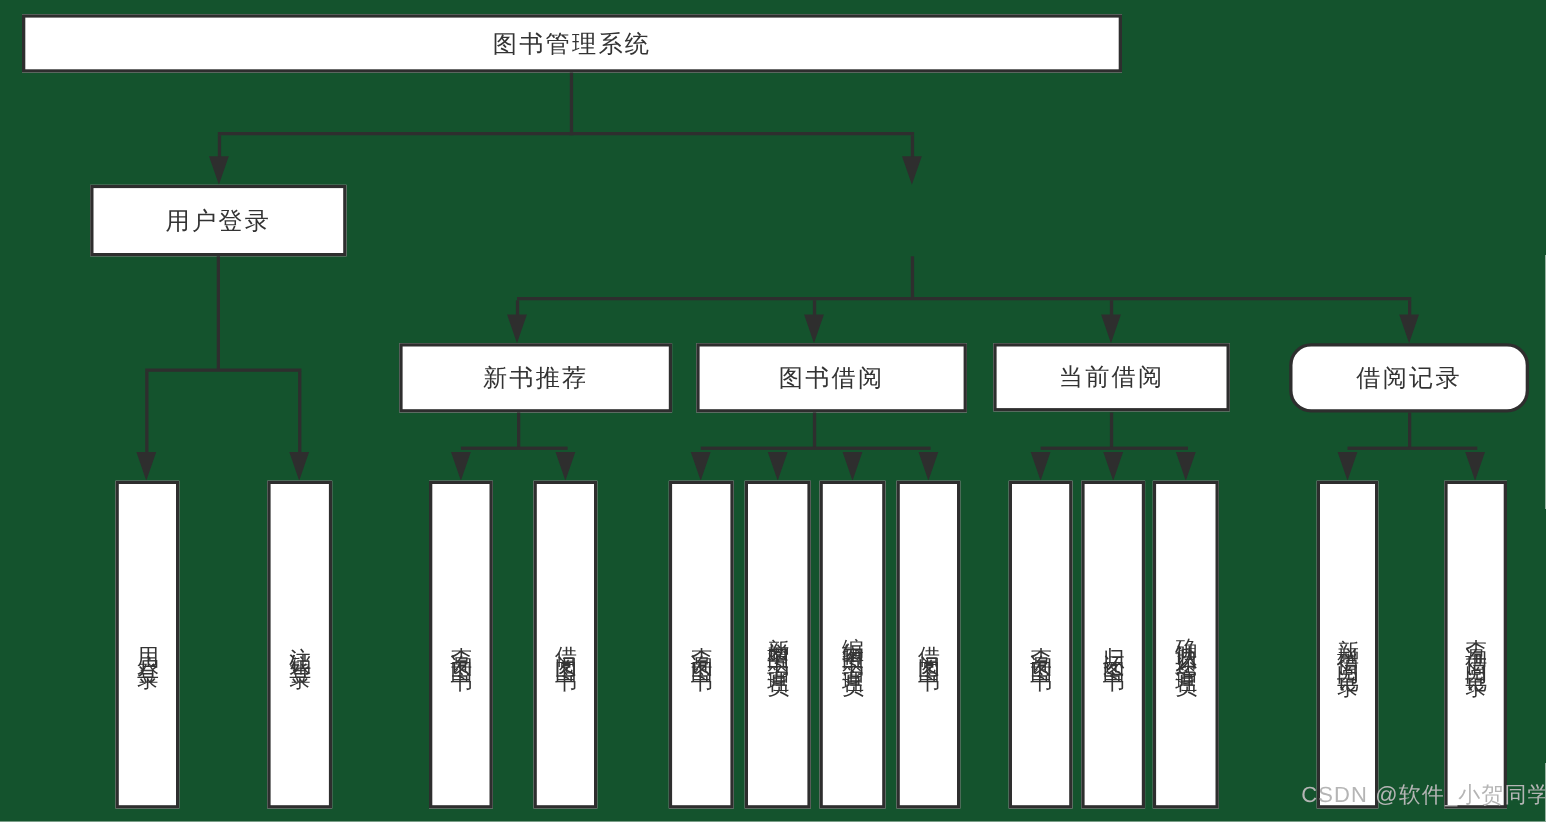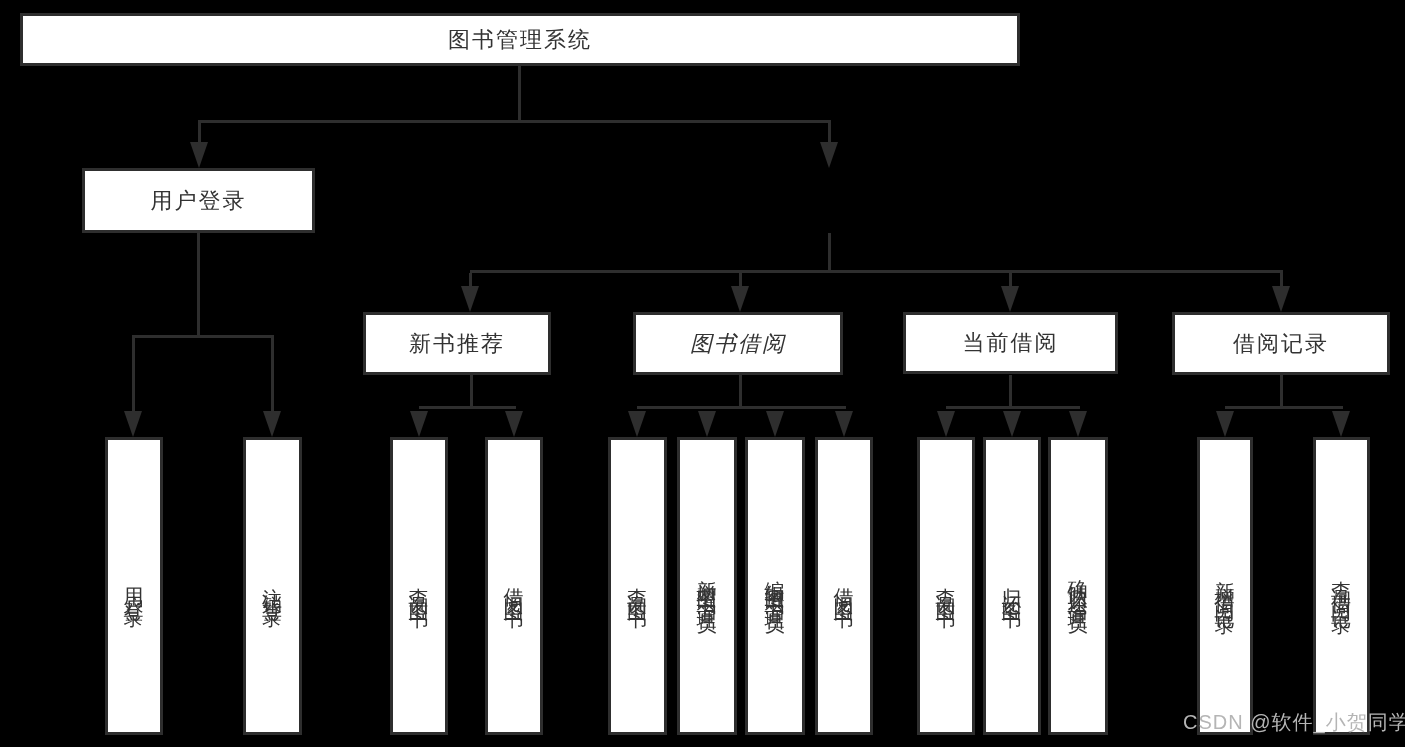--- a/index.html
+++ b/index.html
@@ -1,21 +1,21 @@
 <!DOCTYPE html>
 <html><head>
 <meta charset="utf-8">
 <style>
   html, body { margin: 0; padding: 0; background: #ffffff; }
   body { font-family: "Liberation Sans", "DejaVu Sans", sans-serif; }
   #stage {
     position: relative;
     width: 1405px;
     height: 747px;
-    background: #000000;
+    background: #14532d;
     overflow: hidden;
   }
   .node {
     position: absolute;
     box-sizing: border-box;
     border: 3px solid #2e2e2e;
     background: #ffffff;
     display: flex;
     align-items: center;
     justify-content: center;
@@ -82,24 +82,24 @@
   <div class="line" style="left:470px; top:270px; width:813px; height:3px;"></div>
   <div class="line" style="left:469px; top:273px; width:3px; height:16px;"></div>
   <div class="line" style="left:739px; top:273px; width:3px; height:16px;"></div>
   <div class="line" style="left:1009px; top:273px; width:3px; height:16px;"></div>
   <div class="line" style="left:1280px; top:273px; width:3px; height:16px;"></div>
   <div class="arrow-down" style="left:461px; top:286px;"></div>
   <div class="arrow-down" style="left:731px; top:286px;"></div>
   <div class="arrow-down" style="left:1001px; top:286px;"></div>
   <div class="arrow-down" style="left:1272px; top:286px;"></div>
 
-  <div class="node h-node" style="left:363px; top:312px; width:188px; height:63px;">新书推荐</div>
-  <div class="node h-node" style="left:633px; top:312px; width:210px; height:63px;font-style:italic;">图书借阅</div>
+  <div class="node h-node" style="left:363px; top:312px; width:248px; height:63px;">新书推荐</div>
+  <div class="node h-node" style="left:633px; top:312px; width:246px; height:63px;">图书借阅</div>
   <div class="node h-node" style="left:903px; top:312px; width:215px; height:62px;">当前借阅</div>
-  <div class="node h-node" style="left:1172px; top:312px; width:218px; height:63px;">借阅记录</div>
+  <div class="node h-node" style="left:1172px; top:312px; width:218px; height:63px;border-radius:20px;">借阅记录</div>
 
   <div class="line" style="left:470px; top:375px; width:3px; height:33px;"></div>
   <div class="line" style="left:419px; top:406px; width:97px; height:3px;"></div>
   <div class="arrow-down" style="left:410px; top:411px;"></div>
   <div class="arrow-down" style="left:505px; top:411px;"></div>
 
   <div class="line" style="left:739px; top:375px; width:3px; height:33px;"></div>
   <div class="line" style="left:637px; top:406px; width:209px; height:3px;"></div>
   <div class="arrow-down" style="left:628px; top:411px;"></div>
   <div class="arrow-down" style="left:698px; top:411px;"></div>

